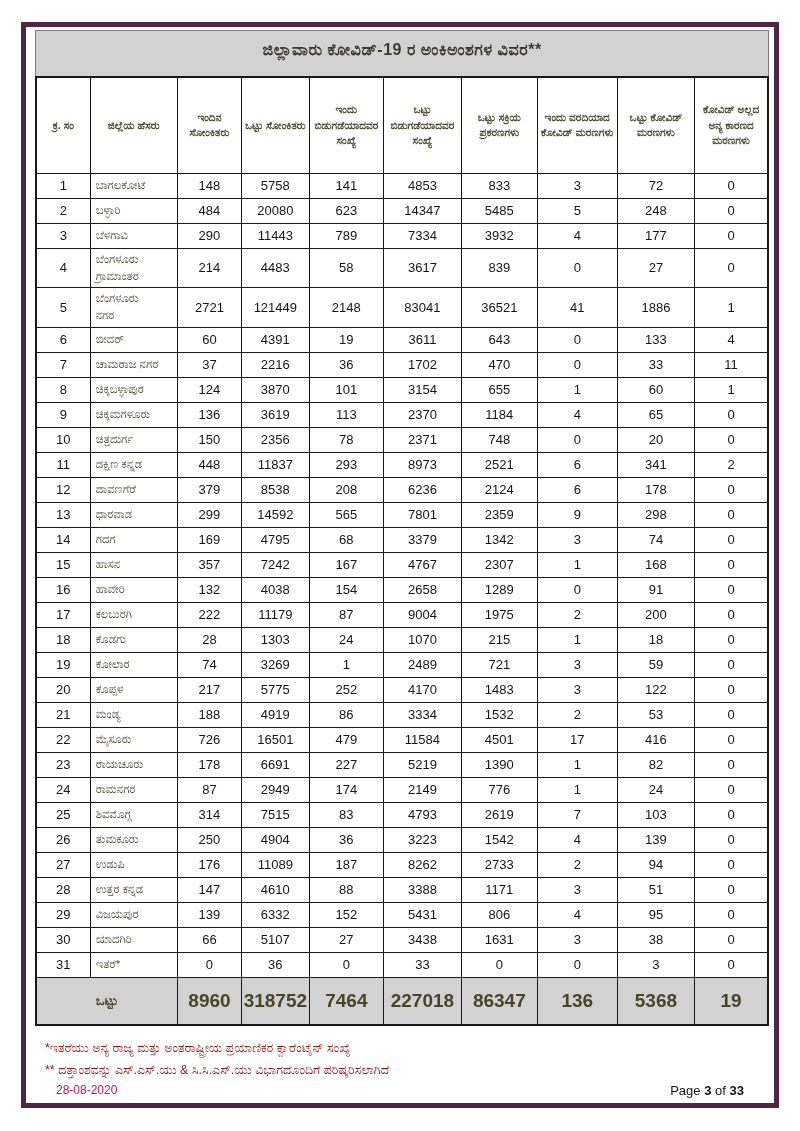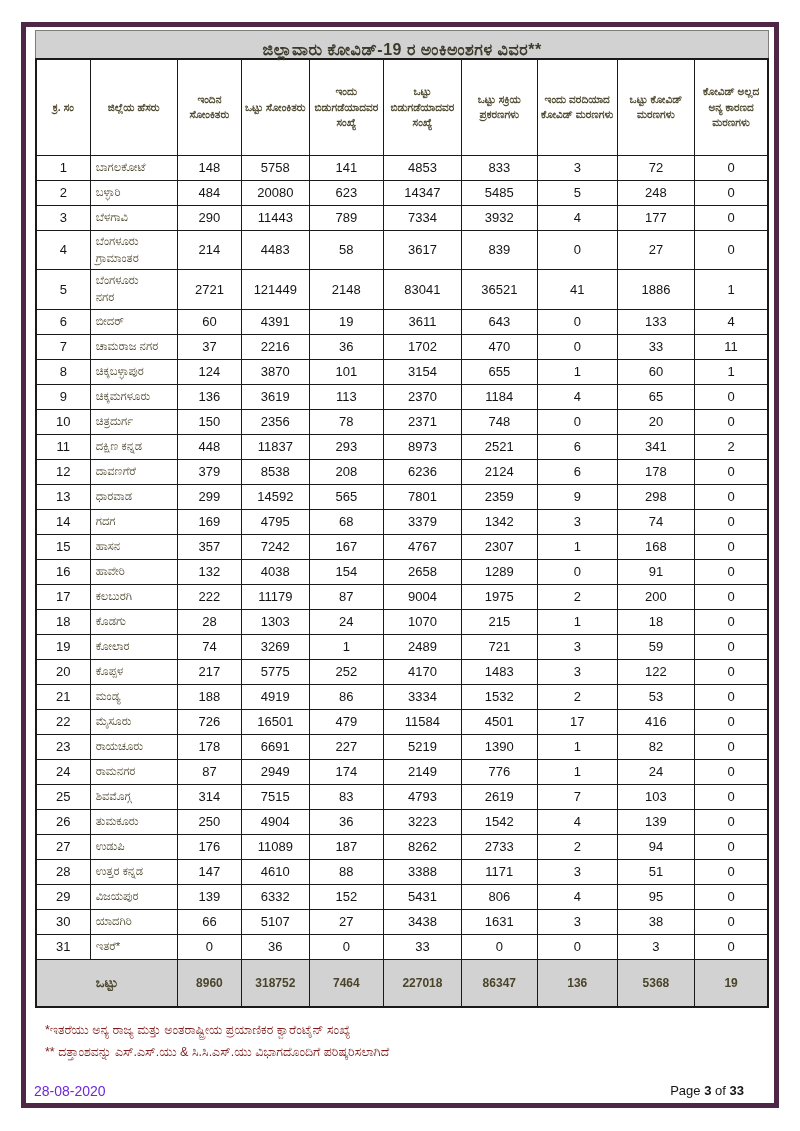--- a/index.html
+++ b/index.html
@@ -6,47 +6,47 @@
   html,body { width:800px; height:1131px; background:#fff;
     font-family:"Liberation Sans", sans-serif; }
   body { position:relative; overflow:hidden; }
 
   .frame { position:absolute; left:21px; top:22px; width:758px; height:1086px;
     border:5px solid #4f2746; background:transparent; }
 
   .content { position:absolute; left:35px; top:30px; width:734px; }
 
   .title-bar { background:#d2d2d2; border:1px solid #7d7d7d; border-bottom:none;
-    height:28px; line-height:38px; text-align:center; font-weight:bold;
+    height:46px; line-height:38px; text-align:center; font-weight:bold;
     font-size:16px; color:#3c3b2b; letter-spacing:.5px; }
 
   table.covid-table { width:100%; border-collapse:collapse; border:2px solid #1a1a1a;
     table-layout:fixed; }
   .covid-table th, .covid-table td { border:1px solid #1a1a1a; }
 
   .covid-table thead tr { height:96px; }
   .covid-table th { font-size:10.5px; font-weight:bold; color:#4e4930;
     text-align:center; vertical-align:middle; padding:2px 1px; background:#fff;
     line-height:1.45; }
 
   .covid-table td { height:25px; vertical-align:middle; }
   td.num { text-align:center; font-size:13px; color:#141414; padding:1px 2px; }
   td.serial { text-align:center; font-size:13px; color:#141414; }
   td.district { text-align:left; font-size:11.5px; color:#4e4930; padding:2px 5px;
     white-space:pre-line; line-height:1.5; }
 
   tfoot tr.total-row { background:#d2d2d2; height:48px; }
-  tfoot td { font-weight:bold; color:#4a4429; font-size:12px; text-align:center; }
+  tfoot td { font-weight:bold; color:#4a4429; font-size:19px; text-align:center; }
   tfoot td.total-label { font-size:13px; }
 
   .footnotes { margin:12px 0 0 10px; font-size:12.5px; color:#7f1d1d;
     line-height:1.75; }
 
-  .footer-date { position:absolute; left:34px; top:1083px; font-size:14px;
-    color:#6d28d9; }
+  .footer-date { position:absolute; left:56px; top:1083px; font-size:12px;
+    color:#be185d; }
   .footer-page { position:absolute; right:56px; top:1083px; font-size:13px;
     color:#141414; }
   .footer-page b { font-weight:bold; }
 </style>
 </head>
 <body>
 
 <div class="frame"></div>
 
 <div class="content">

